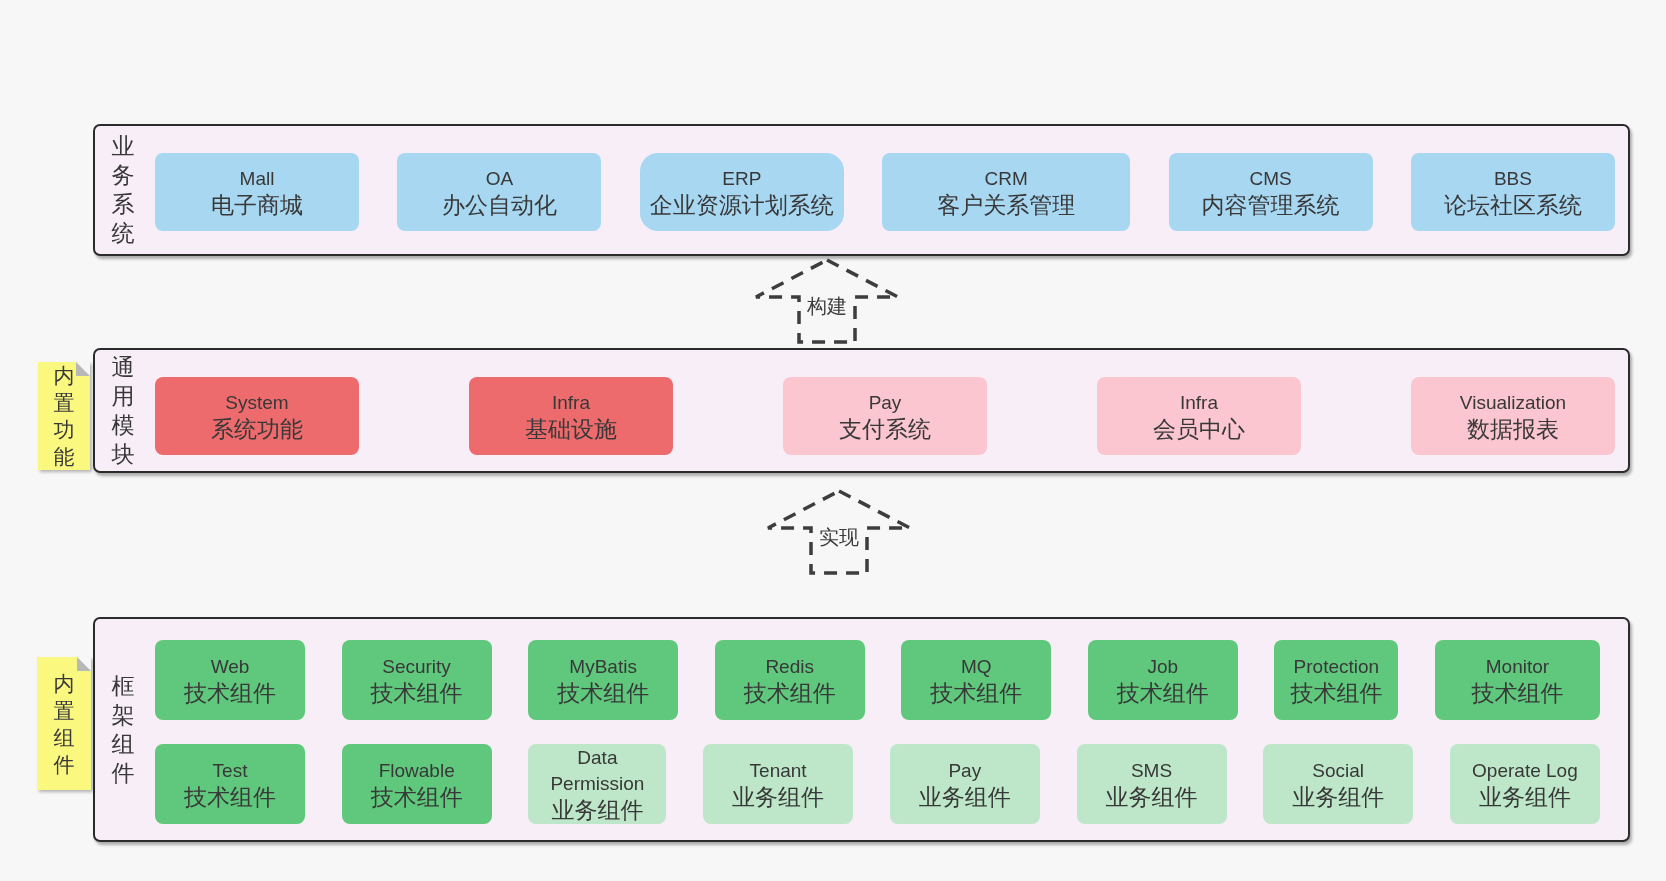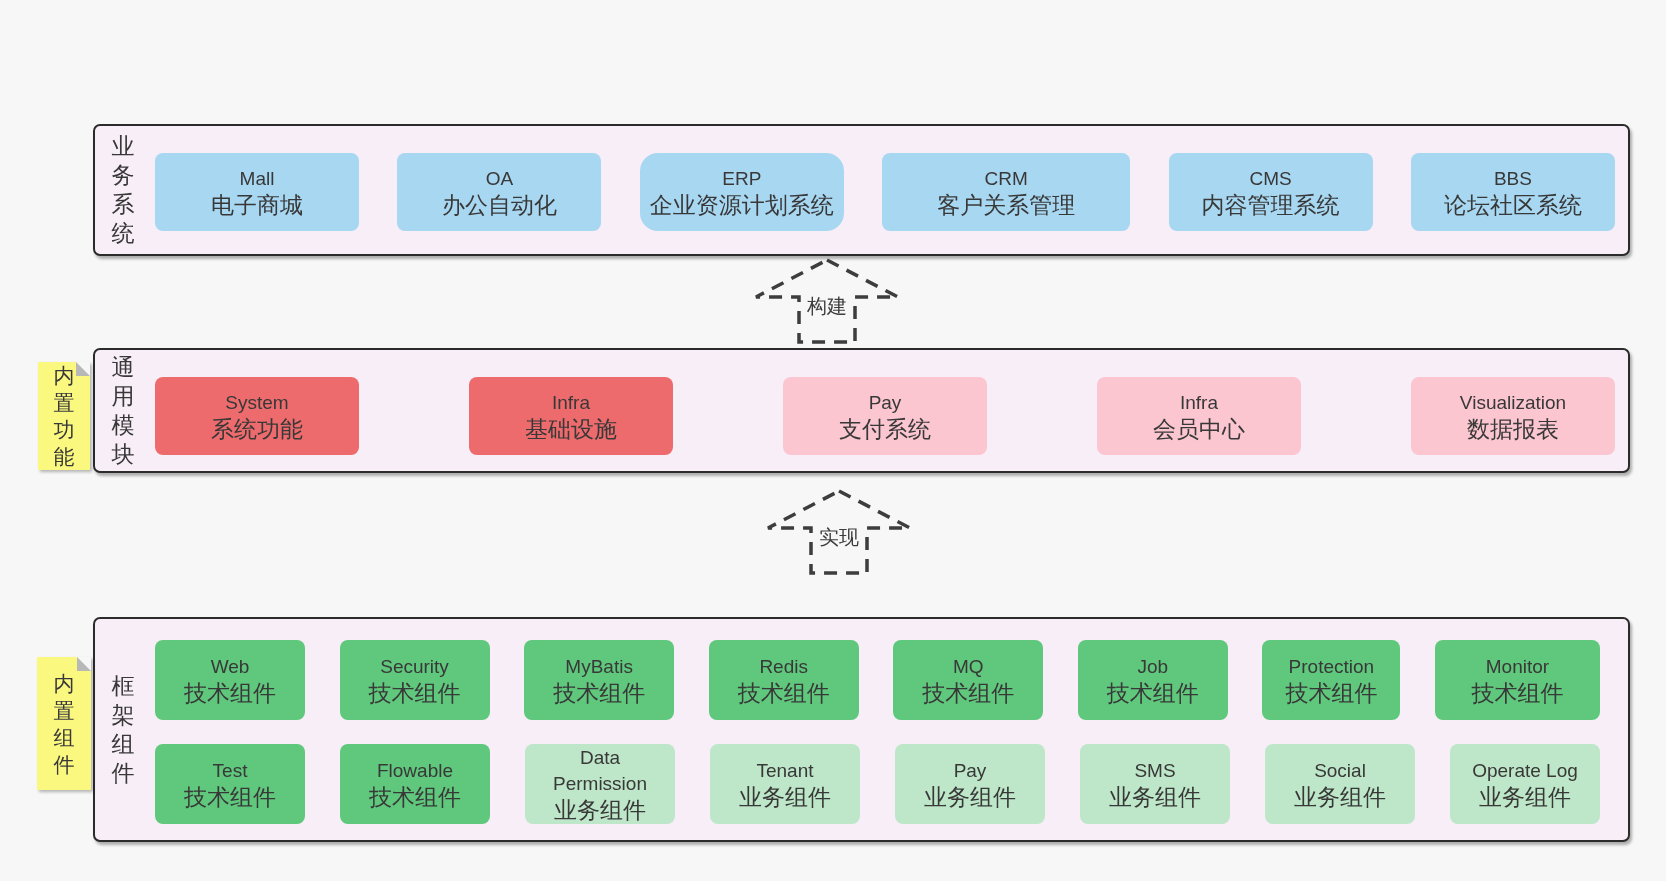--- a/index.html
+++ b/index.html
@@ -179,39 +179,39 @@
           <div class="box-subtitle">技术组件</div>
         </div>
         <div class="box v-green" style="width: 150px;">
           <div class="box-title">MQ</div>
           <div class="box-subtitle">技术组件</div>
         </div>
         <div class="box v-green" style="width: 150px;">
           <div class="box-title">Job</div>
           <div class="box-subtitle">技术组件</div>
         </div>
-        <div class="box v-green" style="width: 138px;">
+        <div class="box v-green" style="width: 124px;">
           <div class="box-title">Protection</div>
           <div class="box-subtitle">技术组件</div>
         </div>
         <div class="box v-green" style="width: 165px;">
           <div class="box-title">Monitor</div>
           <div class="box-subtitle">技术组件</div>
         </div>
       </div>
     <div class="box-area" style="left:60px;top:125px;width:1445px;height:80px;">
         <div class="box v-green" style="width: 150px;">
           <div class="box-title">Test</div>
           <div class="box-subtitle">技术组件</div>
         </div>
         <div class="box v-green" style="width: 150px;">
           <div class="box-title">Flowable</div>
           <div class="box-subtitle">技术组件</div>
         </div>
-        <div class="box v-light-green" style="width: 150px;">
+        <div class="box v-light-green" style="width: 138px;">
           <div class="box-title">Data
 Permission</div>
           <div class="box-subtitle">业务组件</div>
         </div>
         <div class="box v-light-green" style="width: 150px;">
           <div class="box-title">Tenant</div>
           <div class="box-subtitle">业务组件</div>
         </div>
         <div class="box v-light-green" style="width: 150px;">
           <div class="box-title">Pay</div>

